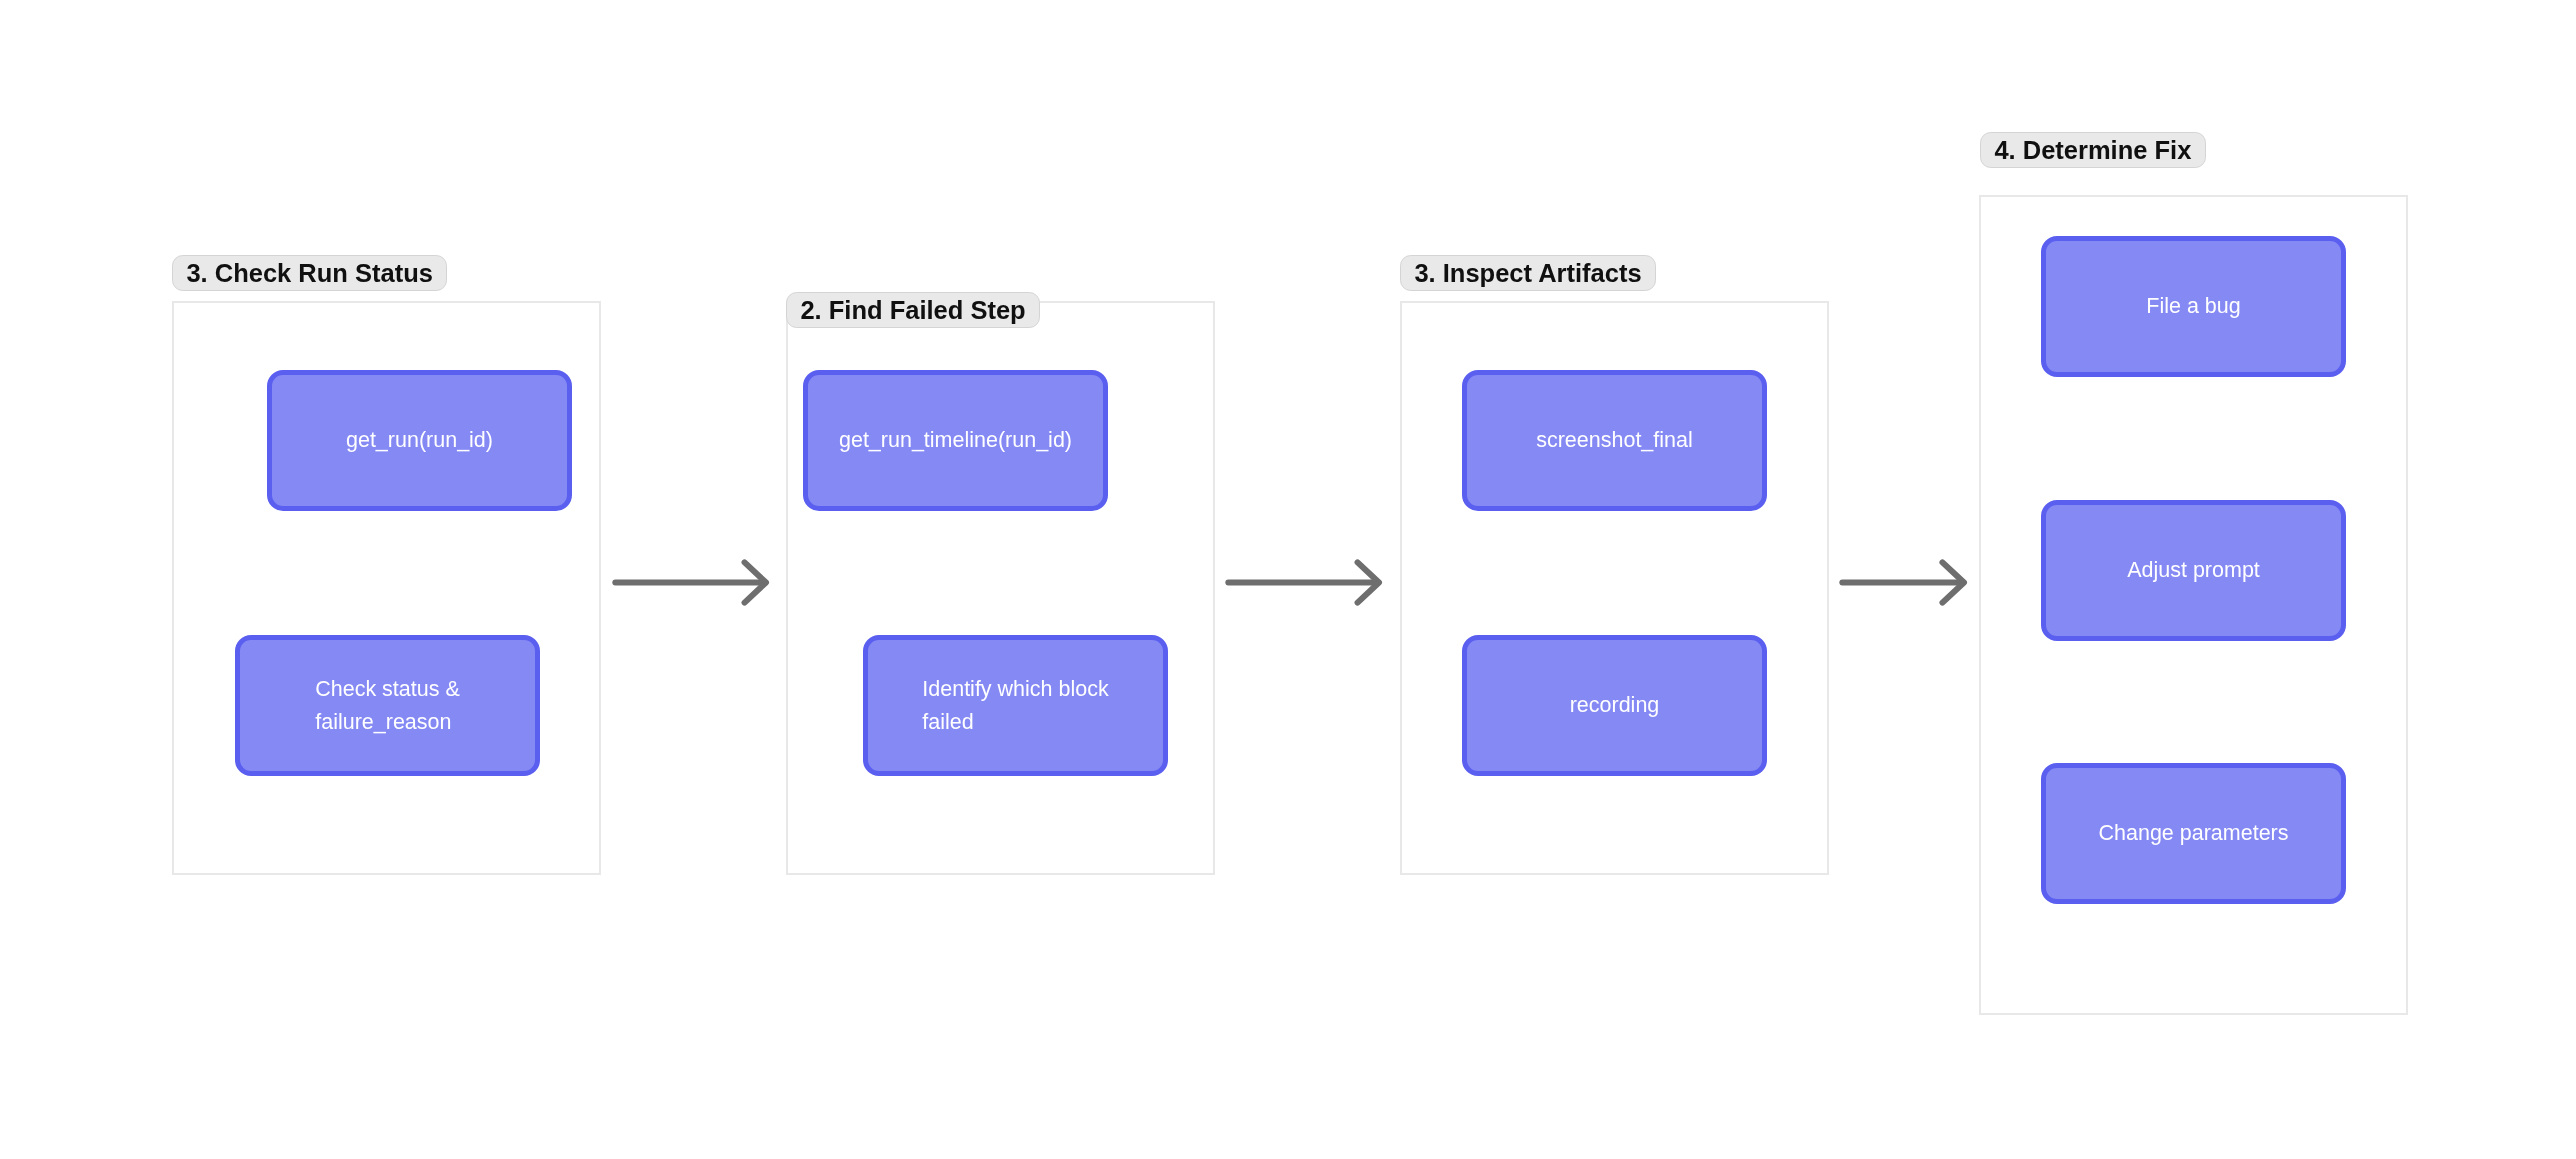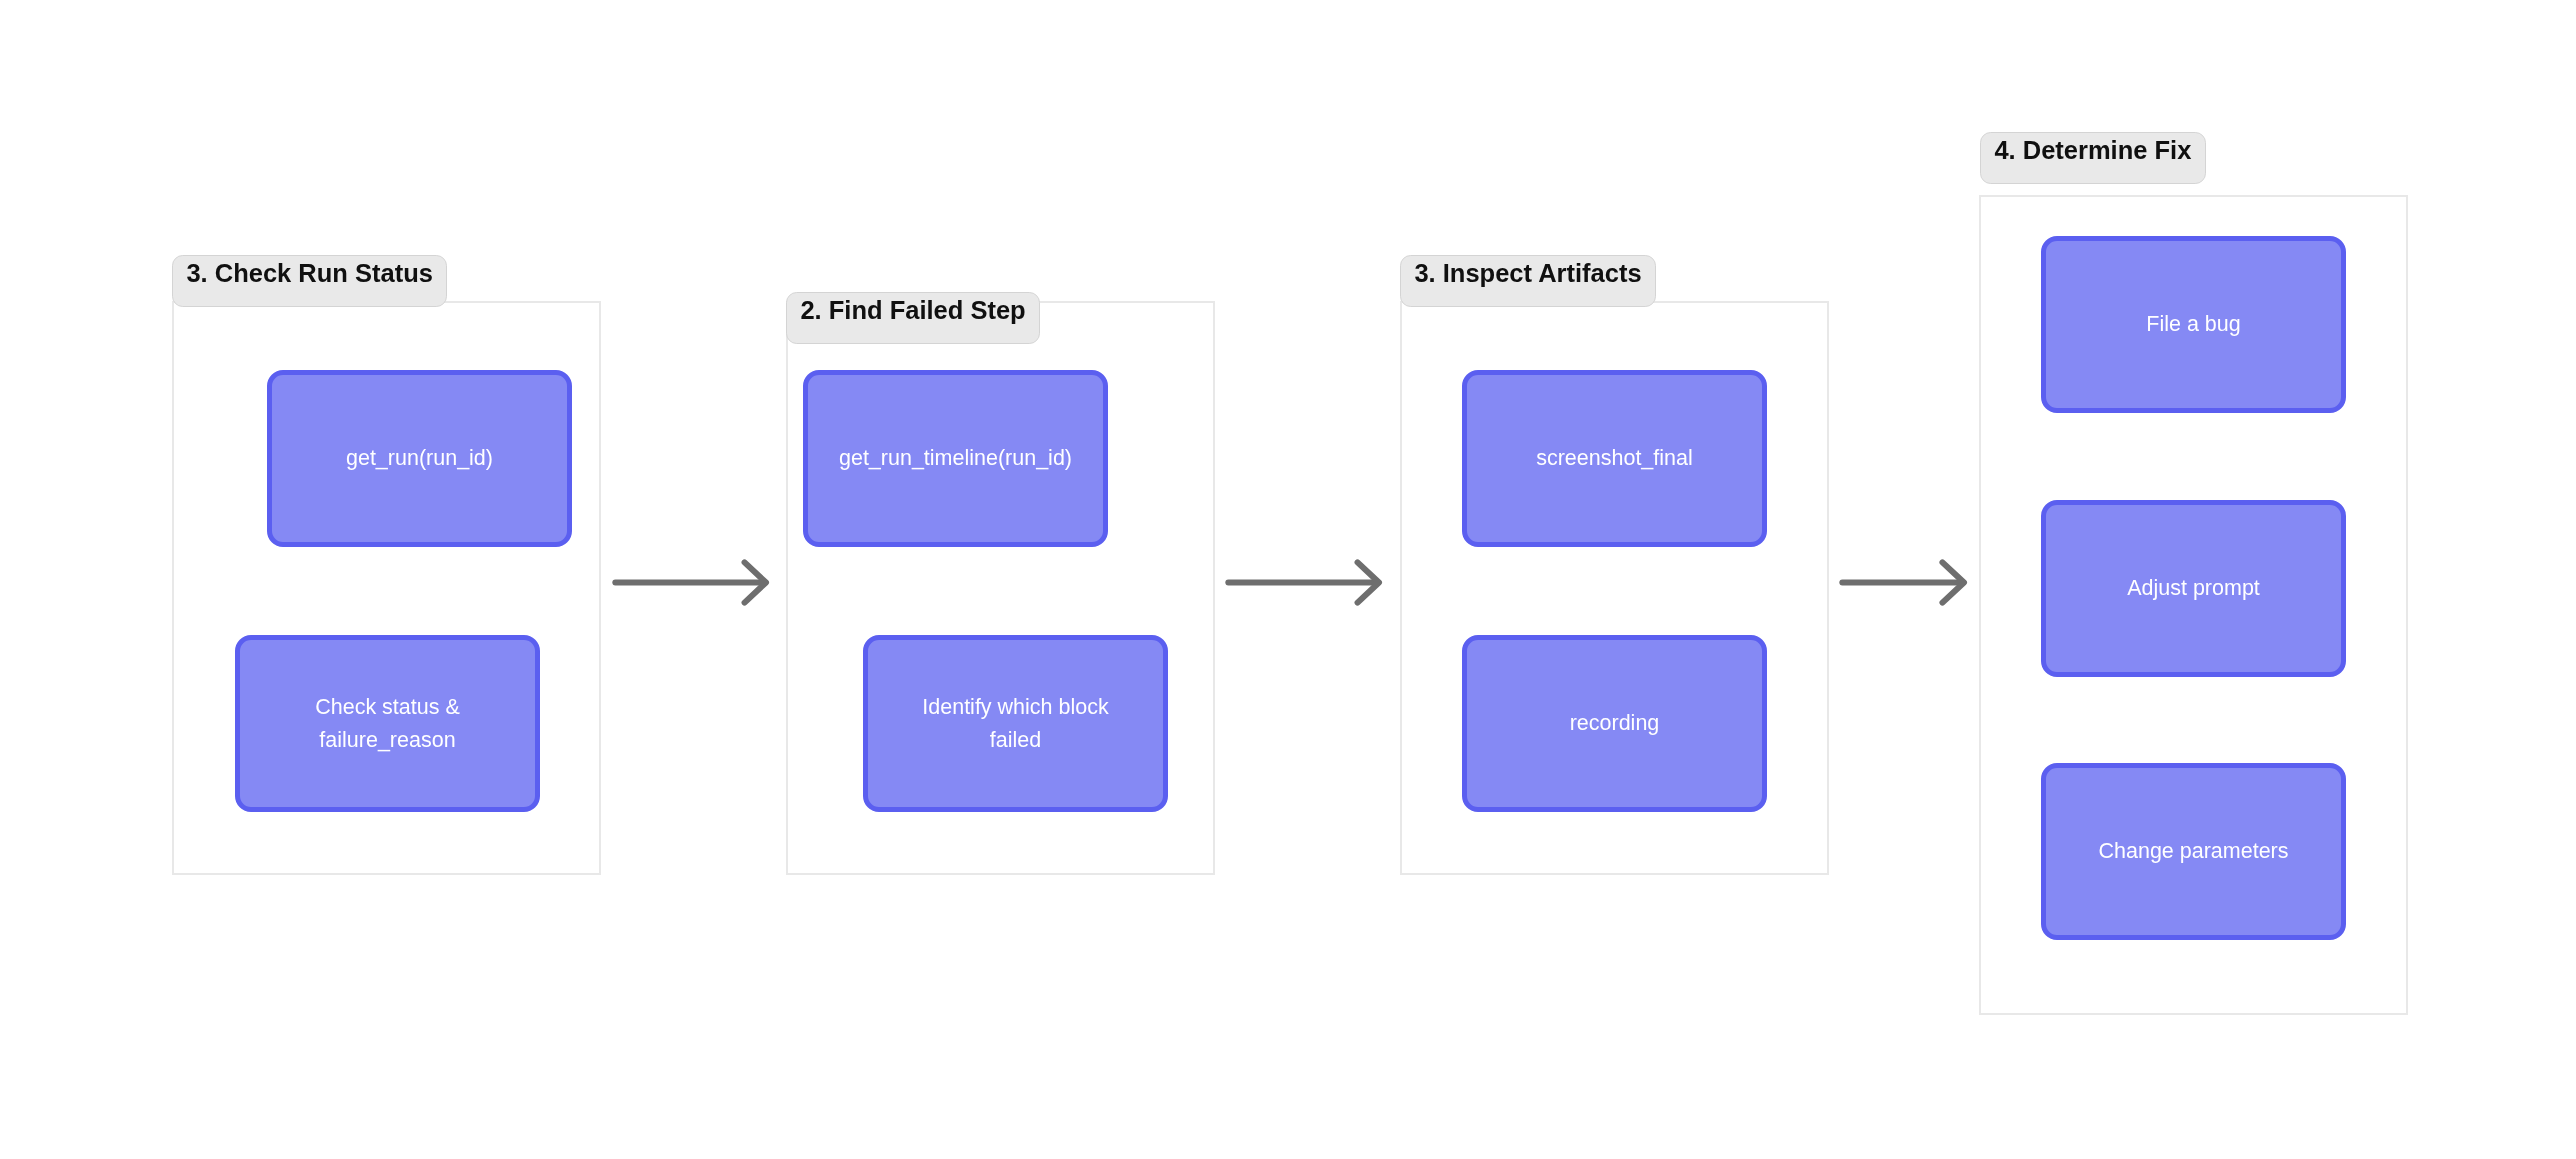--- a/index.html
+++ b/index.html
@@ -16,48 +16,48 @@
     font-family: "Liberation Sans", sans-serif;
   }
   .frame {
     position: absolute;
     background: #ffffff;
     border: 2px solid #e8e8e8;
     box-sizing: border-box;
   }
   .glabel {
     position: absolute;
-    height: 52px;
+    height: 36px;
     line-height: 34px;
     padding: 0 13.4px;
     background: #e9e9e9;
     border: 1.3px solid #d4d4d4;
     border-radius: 10.7px;
     font-size: 25.5px;
     font-weight: 600;
     color: #101010;
     white-space: nowrap;
     box-sizing: border-box;
     z-index: 2;
   }
   .node {
     position: absolute;
     width: 305px;
-    height: 177px;
+    height: 141px;
     background: #8589f4;
     border: 5.4px solid #5b5ff0;
     border-radius: 16px;
     box-sizing: border-box;
     color: #ffffff;
     font-size: 21.5px;
     line-height: 1.5;
     display: flex;
     align-items: center;
     justify-content: center;
-    text-align: center;
+    text-align: left;
     padding: 0 13.4px;
     white-space: pre-line;
     z-index: 1;
   }
   .arrow {
     position: absolute;
     z-index: 1;
   }
   .arrow polyline, .arrow line {
     stroke: #6e6e6e;

